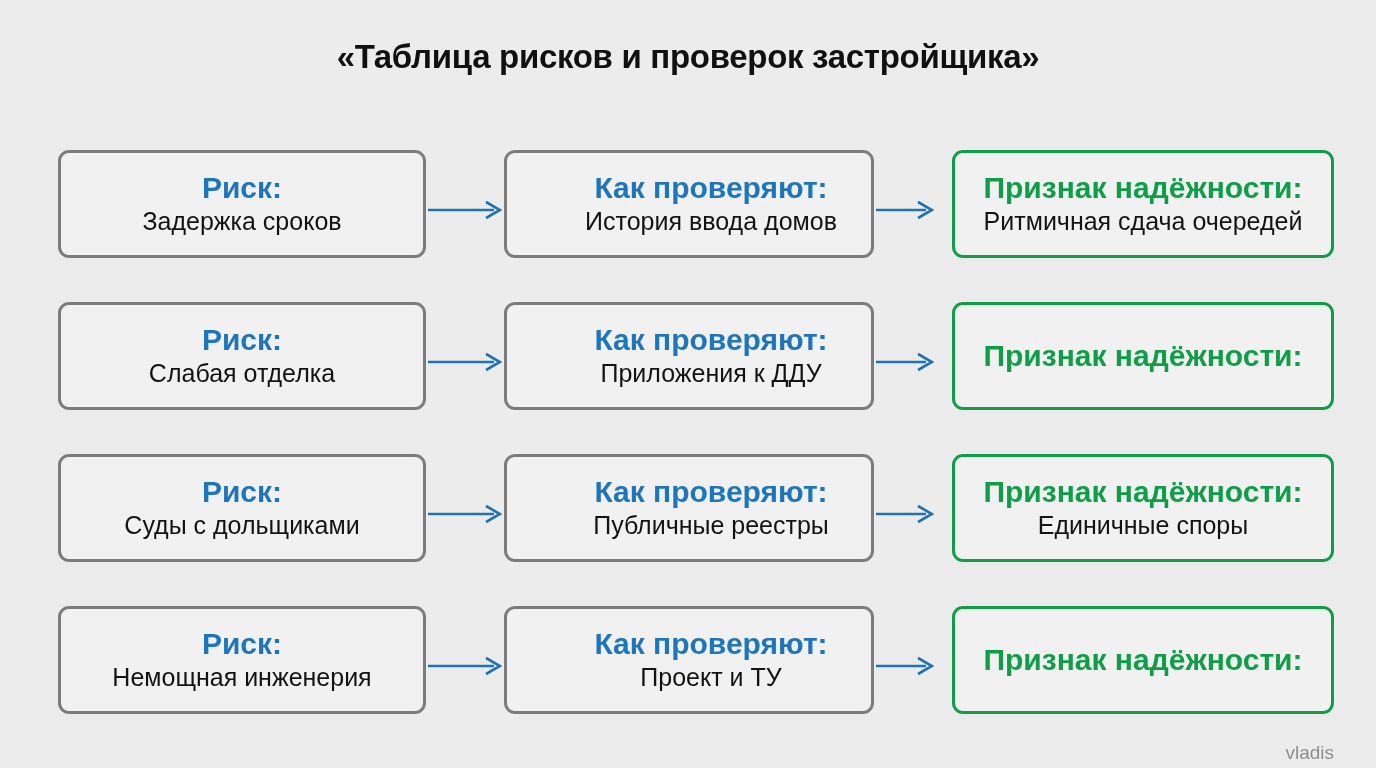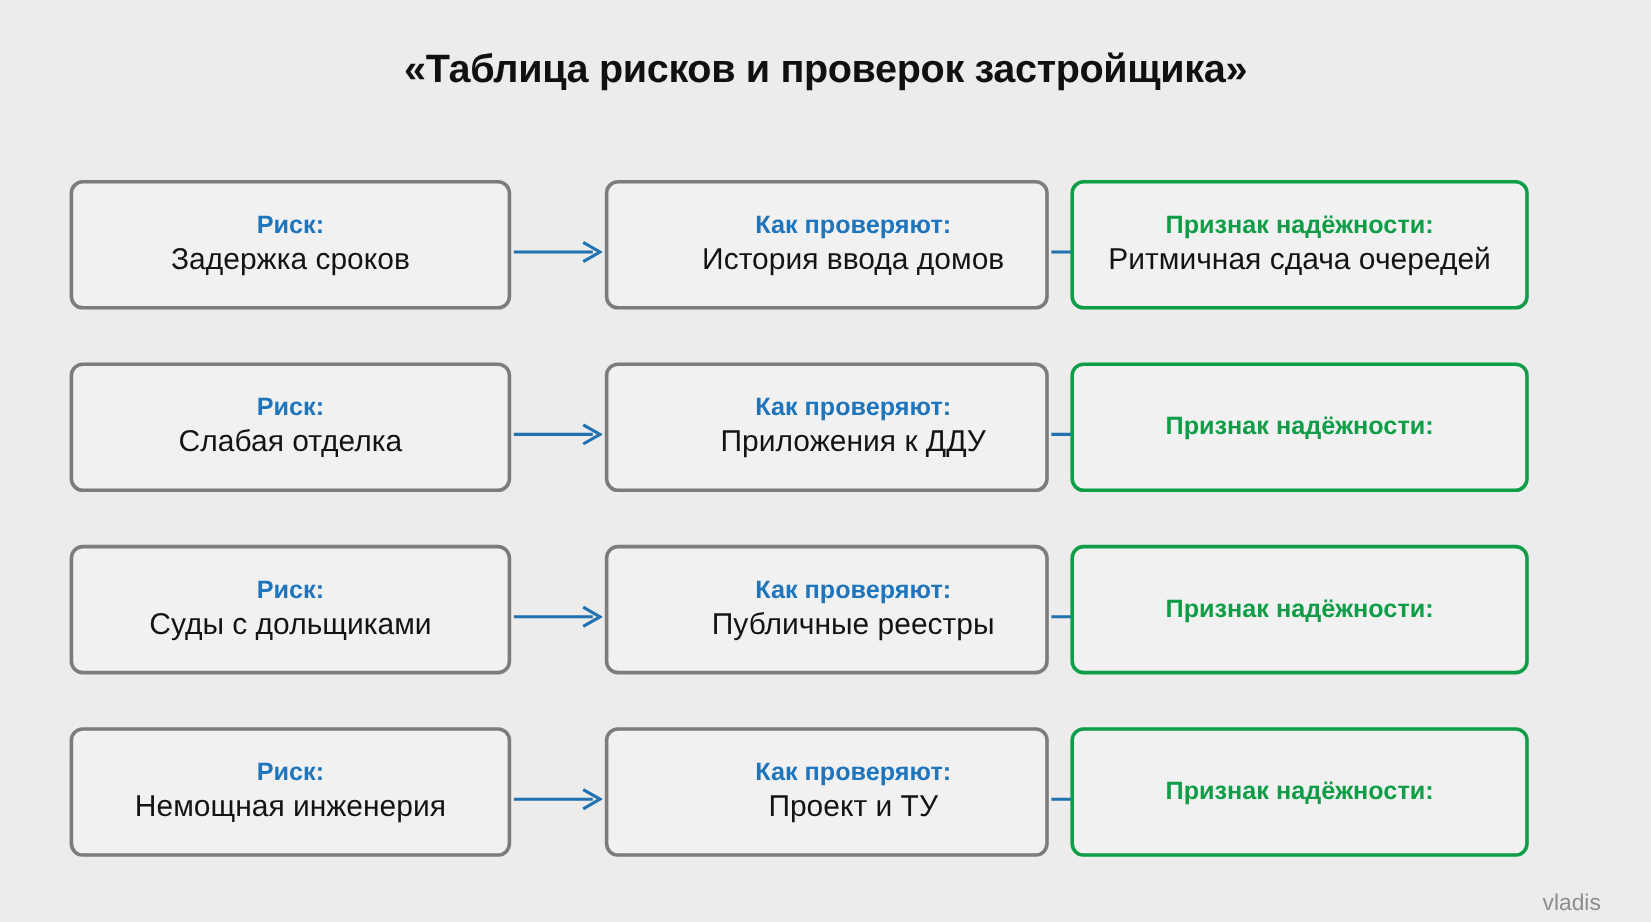--- a/index.html
+++ b/index.html
@@ -62,27 +62,27 @@
   }
 
   .node.check {
     left: 504px;
     width: 370px;
     border: 3px solid #7c7c7c;
     padding-left: 44px;
   }
 
   .node.sign {
-    left: 892px;
+    left: 952px;
     width: 382px;
     border: 3px solid #0f9d48;
   }
 
   .node-head {
-    font-size: 21px;
+    font-size: 30px;
     font-weight: bold;
     line-height: 1.12;
     white-space: nowrap;
   }
 
   .node.risk .node-head,
   .node.check .node-head {
     color: #1f75bc;
   }
 
@@ -204,20 +204,21 @@
       <div class="node-body">Публичные реестры</div>
     </div>
     <div class="arrow a2">
       <svg viewBox="0 0 58 20" preserveAspectRatio="none">
         <line x1="0" y1="10" x2="50" y2="10" stroke="#2172b0" stroke-width="2.6"></line>
         <polyline points="42,2 56,10 42,18" fill="none" stroke="#2172b0" stroke-width="2.6"></polyline>
       </svg>
     </div>
     <div class="node sign">
       <div class="node-head">Признак надёжности:</div>
+      <div class="node-body">Единичные споры</div>
     </div>
   </div>
 
   <div class="flow-row">
     <div class="node risk">
       <div class="node-head">Риск:</div>
       <div class="node-body">Немощная инженерия</div>
     </div>
     <div class="arrow a1">
       <svg viewBox="0 0 74 20" preserveAspectRatio="none">

